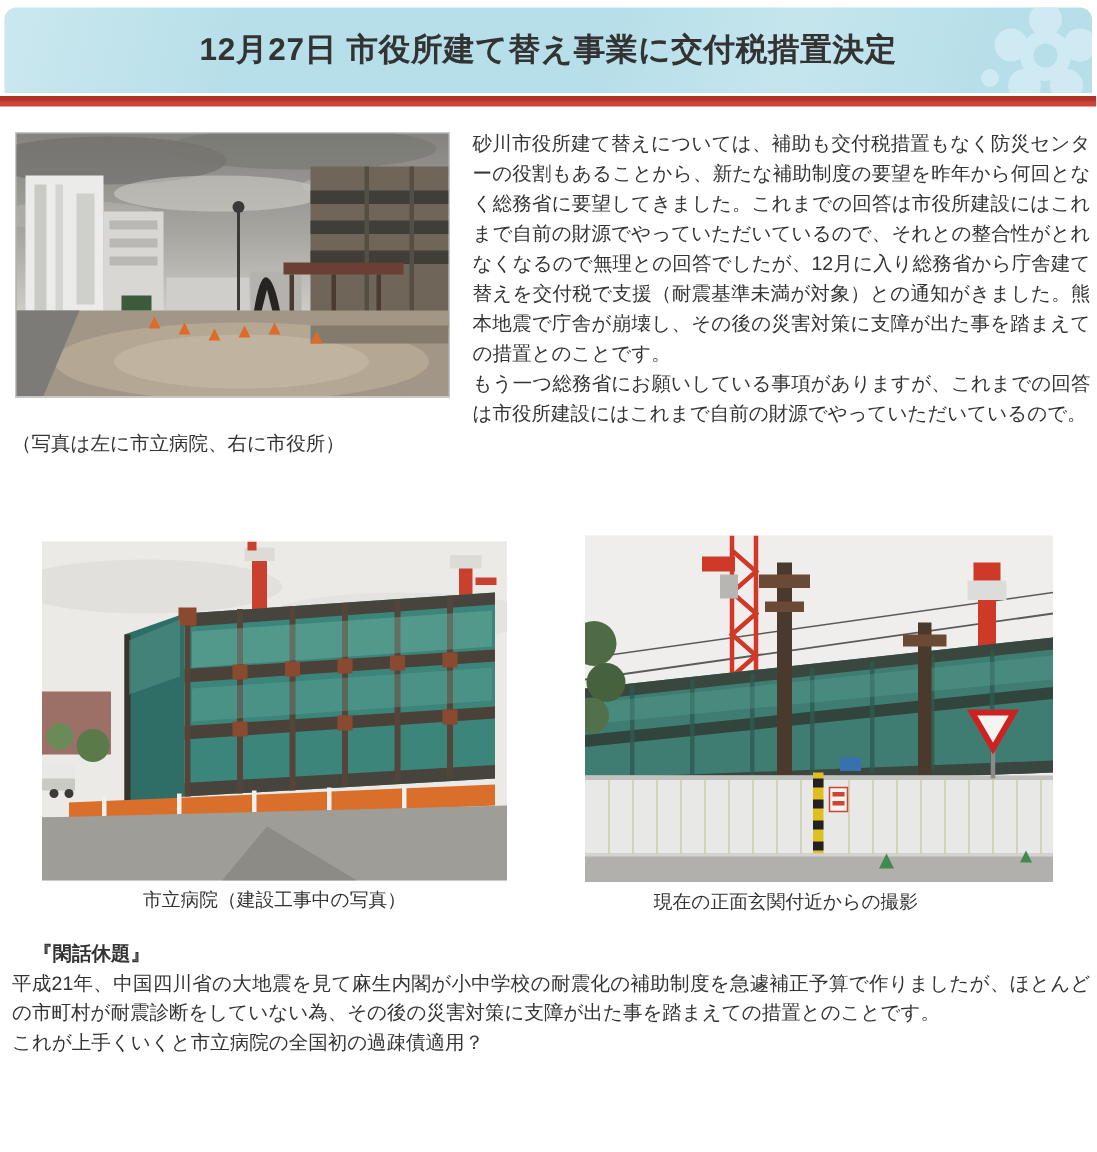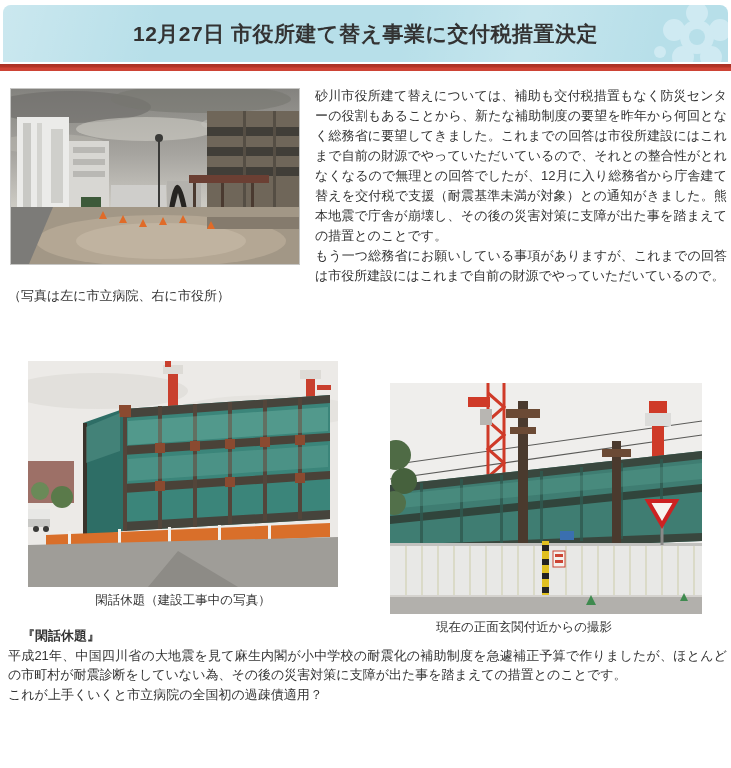--- a/index.html
+++ b/index.html
@@ -37,21 +37,21 @@
   }
   .article p { margin:0; text-align:justify; }
   .photo-frame {
     float:left; width:288px; height:175px; border:1px solid #c6c6c4;
     margin:2px 15px 8px 2px; background:#9a9a98; box-sizing:content-box;
   }
   .photo-frame svg { display:block; }
   
   .construction-figure { position:absolute; margin:0; }
   .fig-left  { left:28px;  top:361px; width:310px; }
-  .fig-right { left:390px; top:357px; width:268px;margin-top:26px; }
+  .fig-right { left:390px; top:357px; width:268px; }
   .construction-photo { display:block; background:#eceae7; }
   .photo-caption {
     margin-top:6px; text-align:center; font-size:12.5px; color:#333;
     line-height:15px;
   }
   
   .aside-section {
     position:absolute; left:8px; width:719px; top:626px;
     font-size:13px; line-height:19.5px;
   }
@@ -211,21 +211,21 @@
 
       <rect x="0" y="184" width="310" height="42" fill="#96948f"></rect>
       <polygon points="0,184 310,176 310,226 0,226" fill="#9f9d98"></polygon>
       <polygon points="150,190 210,226 120,226" fill="#8d8b86"></polygon>
 
       <rect x="0" y="148" width="22" height="18" fill="#e8e8e6"></rect>
       <rect x="0" y="158" width="22" height="8" fill="#c9c9c6"></rect>
       <circle cx="8" cy="168" r="3" fill="#3a3a38"></circle>
       <circle cx="18" cy="168" r="3" fill="#3a3a38"></circle>
     </svg>
-    <figcaption class="photo-caption">閑話休題（建設工事中の写真）</figcaption>
+    <figcaption class="photo-caption">市立病院（建設工事中の写真）</figcaption>
   </figure>
 
   <figure class="construction-figure fig-right">
     <svg class="construction-photo" width="312" height="231" viewBox="0 0 312 231" preserveAspectRatio="none">
       <rect x="0" y="0" width="312" height="231" fill="#efeeec"></rect>
 
       <line x1="0" y1="96" x2="312" y2="52" stroke="#5a5a58" stroke-width="1.2"></line>
       <line x1="0" y1="82" x2="312" y2="38" stroke="#5a5a58" stroke-width="1"></line>
       <line x1="40" y1="110" x2="312" y2="78" stroke="#6a6a68" stroke-width="0.8"></line>
 

